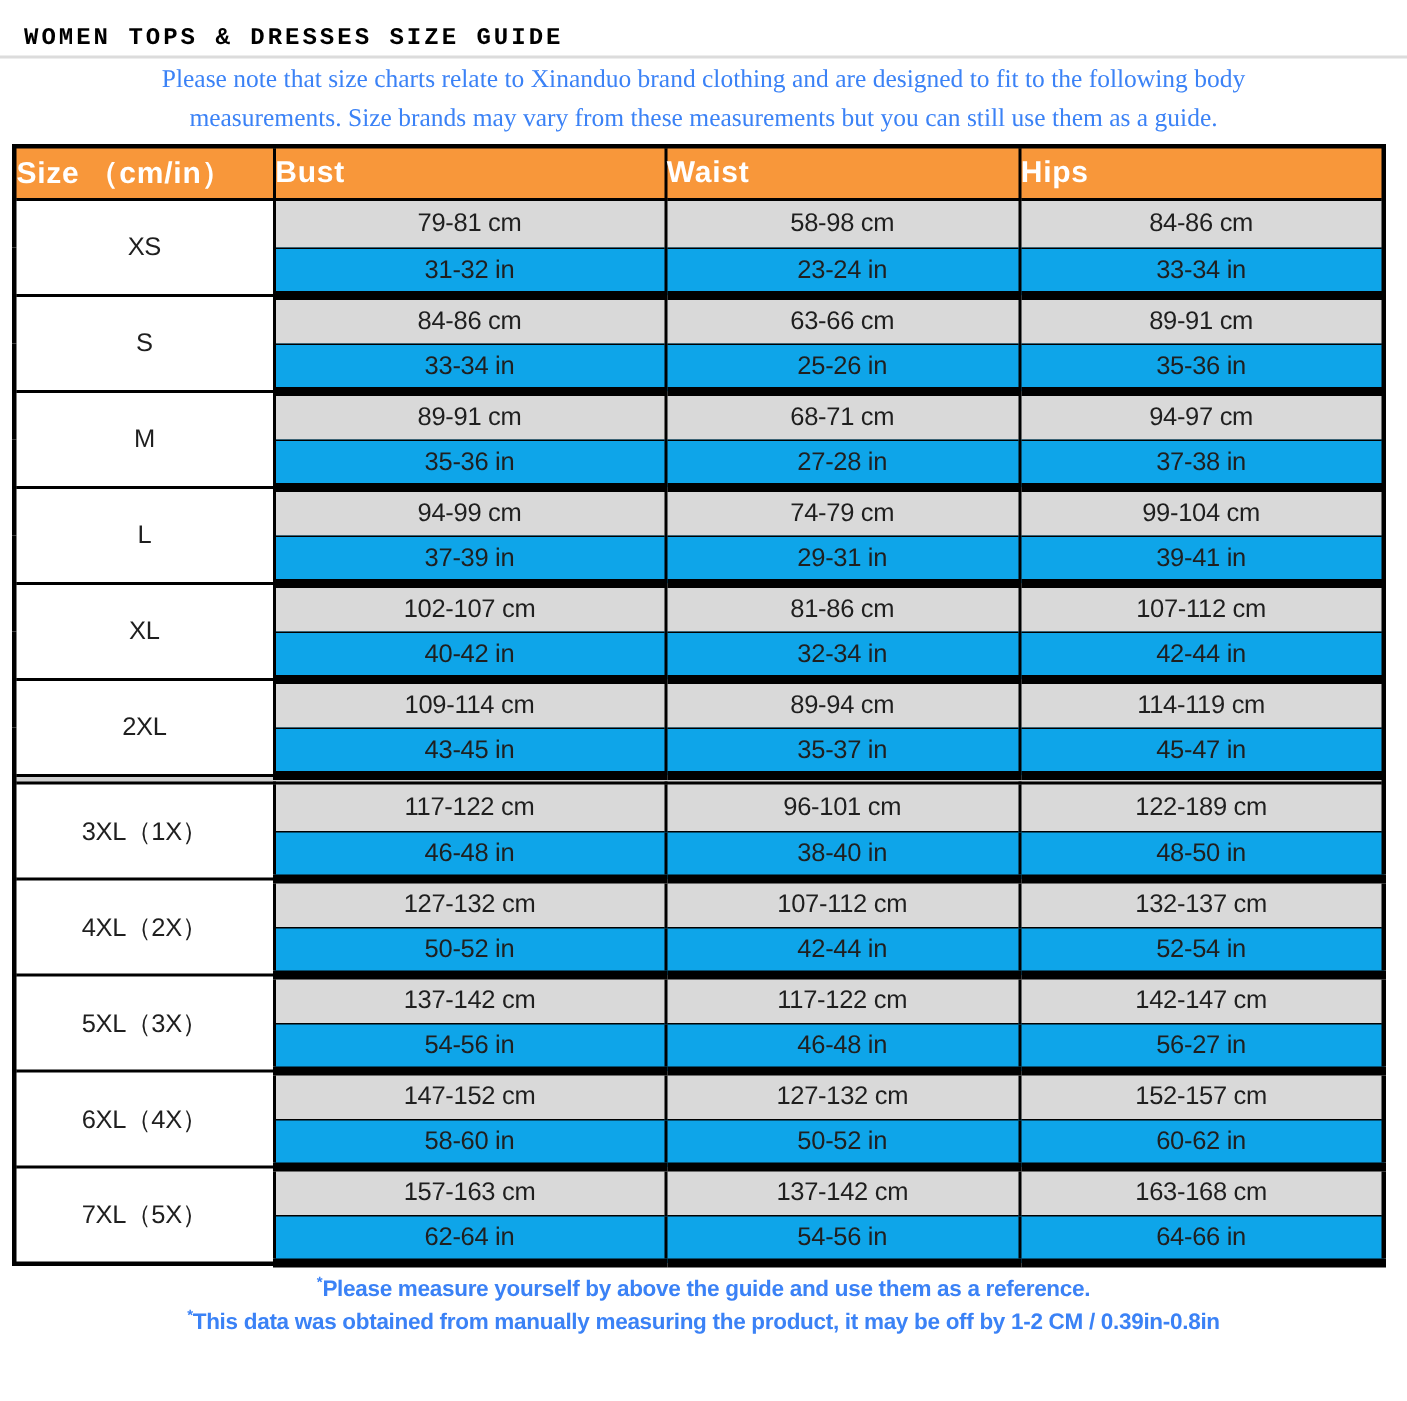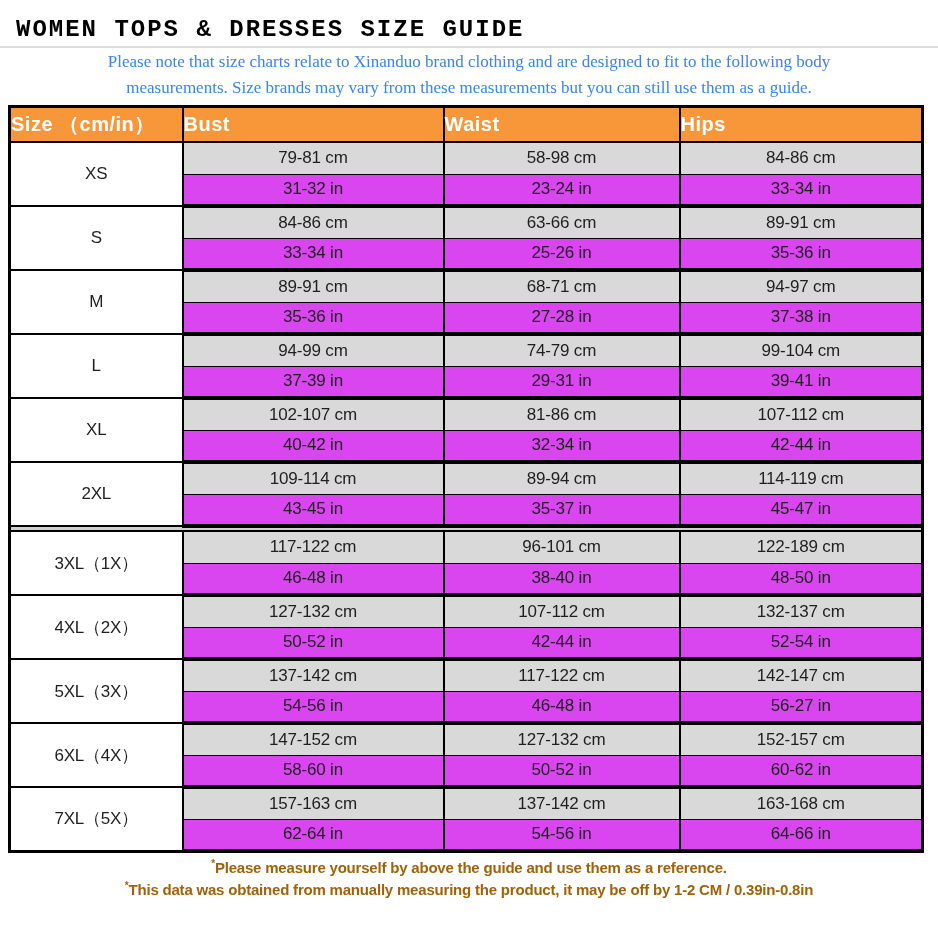--- a/index.html
+++ b/index.html
@@ -6,21 +6,21 @@
   html, body { margin: 0; padding: 0; background: #ffffff; }
   body {
     width: 938px; height: 934px;
     font-family: "Liberation Sans", sans-serif;
     overflow: hidden;
   }
   .page { width: 938px; padding-top: 14px; }
 
   .page-title {
     font-family: "Liberation Mono", monospace;
-    font-size: 24px; font-weight: bold; color: #000;
+    font-size: 16px; font-weight: bold; color: #000;
     letter-spacing: 2px;
     margin: 2px 0 3px 16px;
     white-space: nowrap;
   }
   .title-rule { border-top: 2px solid #dcdcdc; width: 938px; }
 
   .intro-note {
     font-family: "Liberation Serif", serif;
     font-size: 17px; color: #3b82f6;
     text-align: center; line-height: 1.55;
@@ -57,34 +57,34 @@
     background: #ffffff;
     border-bottom: 2px solid #000;
     font-size: 17px;
   }
   tr.cm-row td.val {
     background: #d9d9d9;
     border-bottom: 1px solid #000;
     margin-left: 10px;
   }
   tr.in-row td.val {
-    background: #d946ef;
-    border-bottom: 4px solid #000000;
+    background: #0ea5e9;
+    border-bottom: 6px solid #000000;
   }
   tr.divider-row td {
     height: 5px;
     background: #cfcfcf;
     border-top: 2px solid #000;
     border-bottom: 2px solid #000;
     padding: 0; line-height: 0; font-size: 0;
   }
 
   .footnotes { margin-top: 5px; text-align: center; }
   .footnote {
-    font-size: 15px; font-weight: bold; color: #a16207;
+    font-size: 15px; font-weight: bold; color: #3b82f6;
     letter-spacing: -0.2px;
     margin: 2px 0 4px 0;
   }
   .footnote sup { font-size: 10px; }
 </style>
 </head>
 <body>
 
 <div class="page">
 

